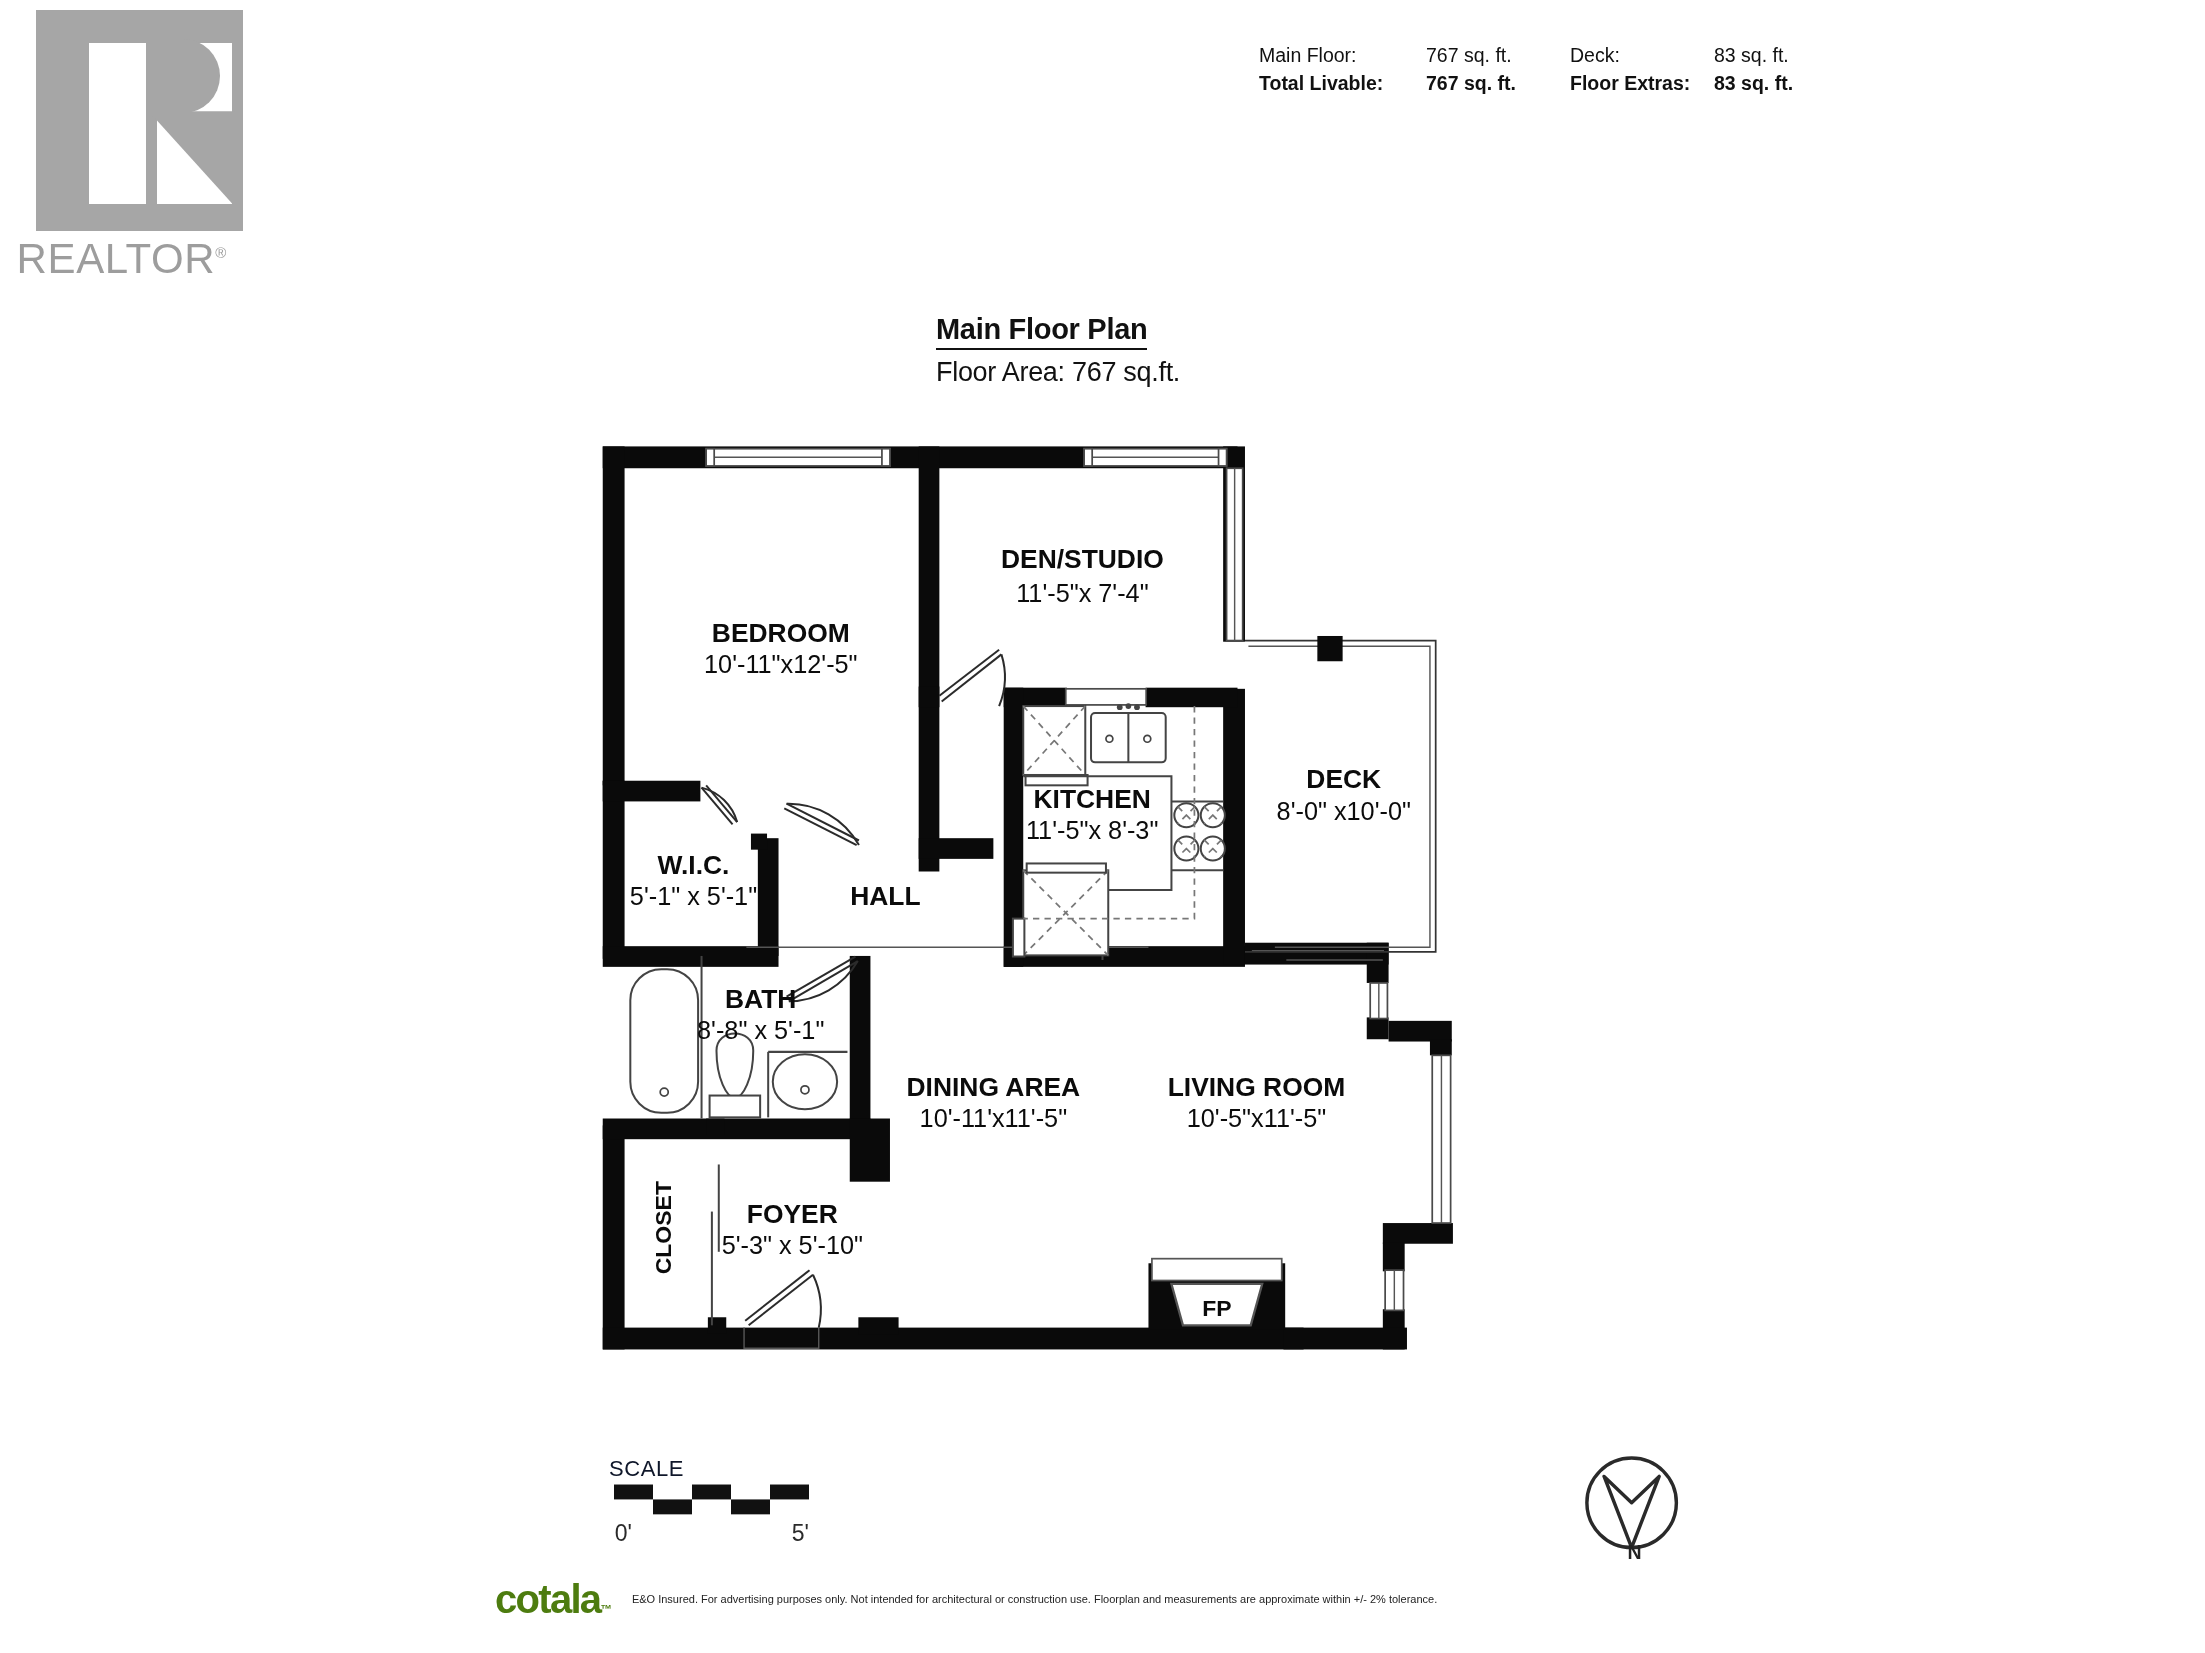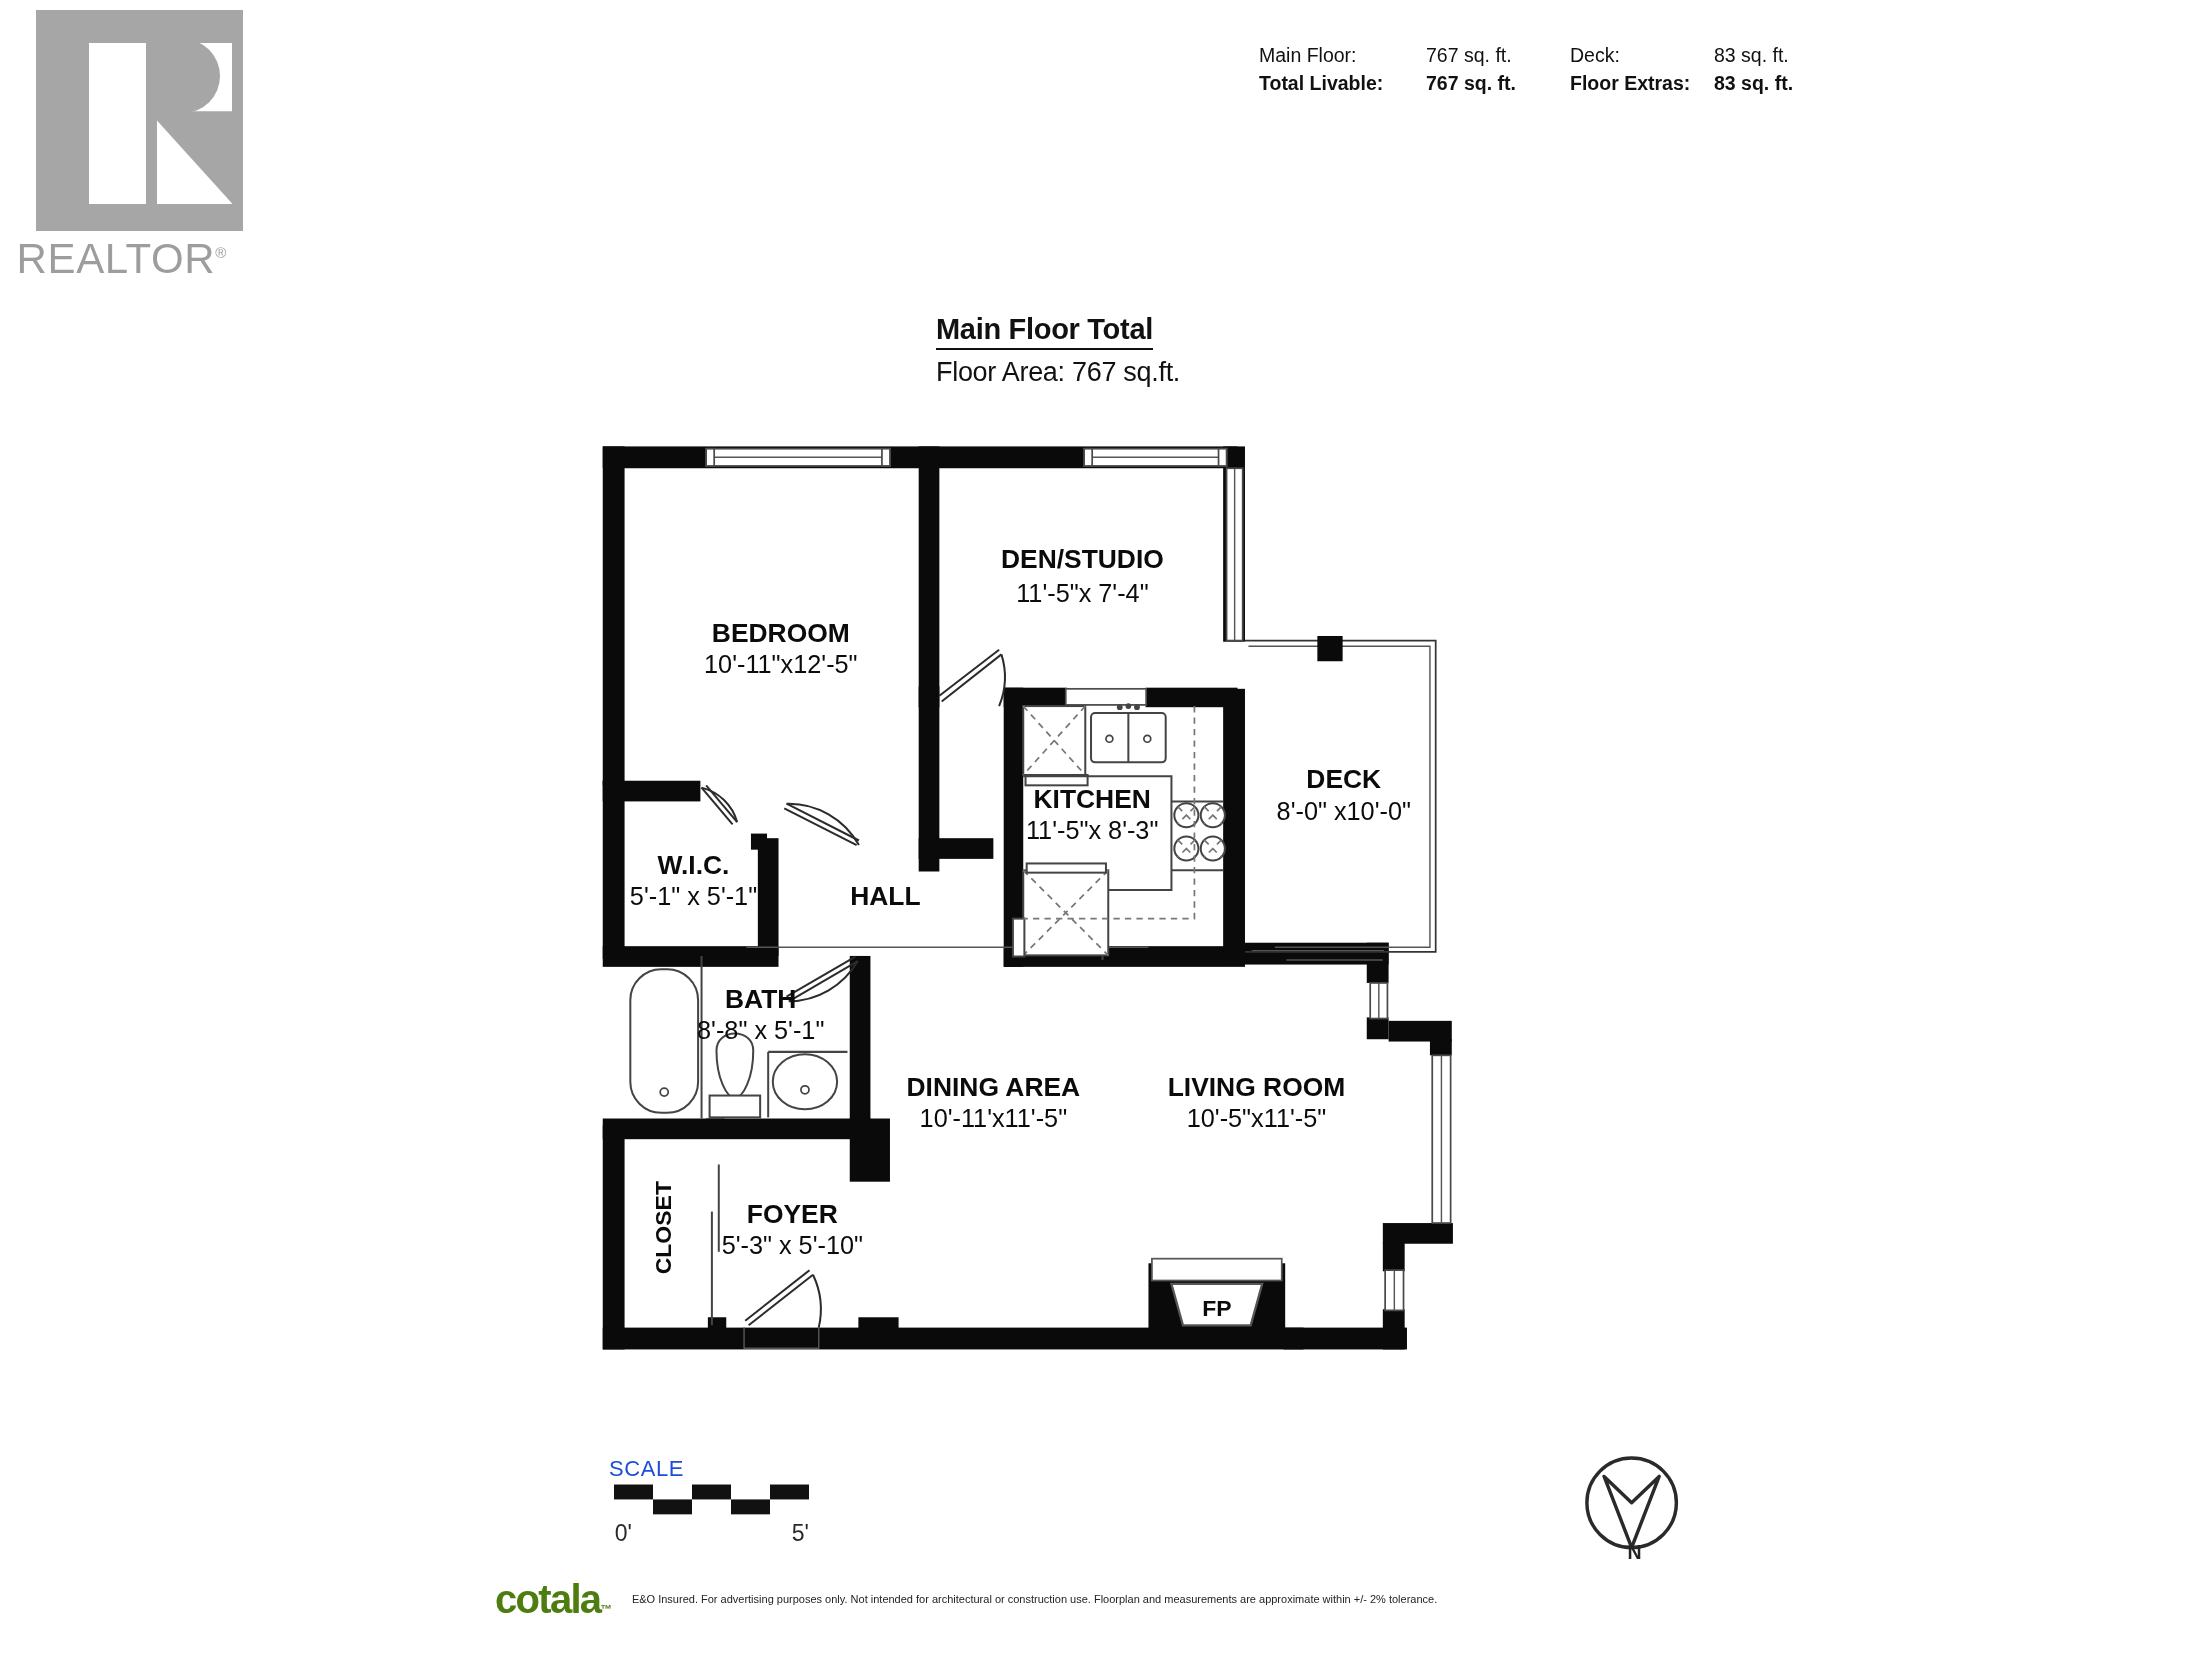--- a/index.html
+++ b/index.html
@@ -68,21 +68,21 @@
   .fix{fill:#ffffff;stroke:#444;stroke-width:3.5;}
   .fixline{fill:none;stroke:#444;stroke-width:3.5;}
   .door{fill:none;stroke:#2b2b2b;stroke-width:3.5;}
   .winpane{fill:#ffffff;stroke:#4a4a4a;stroke-width:3;}
 
   .rm-name{font-family:"Liberation Sans", sans-serif;font-weight:bold;text-anchor:middle;fill:#0b0b0b;}
   .rm-dim{font-family:"Liberation Sans", sans-serif;text-anchor:middle;fill:#0b0b0b;}
 
   
   #scalebar{position:absolute;left:609px;top:1456px;width:241px;height:109px;}
-  #scalebar .lbl{font-size:22px;color:#1d4ed8;letter-spacing:0.6px;}
+  #scalebar .lbl{font-size:22px;color:#0f172a;letter-spacing:0.6px;}
   #scalebar .ends{position:relative;width:184px;margin-left:5.7px;font-size:23px;color:#2a2a2a;}
   #scalebar .e0{position:absolute;left:0;top:0;}
   #scalebar .e5{position:absolute;right:-10.3px;top:0;}
 
   
   #compass{position:absolute;left:1574px;top:1450px;width:121px;height:132px;}
   #compass .n{
     position:absolute;left:0;top:91px;width:121px;text-align:center;
     font-size:19.5px;font-weight:bold;color:#222;
   }
@@ -122,21 +122,21 @@
     <div class="hdr-row bold">
       <span class="c c-lab1">Total Livable:</span>
       <span class="c c-val1">767 sq. ft.</span>
       <span class="c c-lab2">Floor Extras:</span>
       <span class="c c-val2">83 sq. ft.</span>
     </div>
   </div>
 </div>
 
 <div id="plan-title">
-  <div class="t">Main Floor Total</div>
+  <div class="t">Main Floor Plan</div>
   <div class="l">Floor Area: 767 sq.ft.</div>
 </div>
 
 <svg id="plan-svg" width="1034" height="925" viewBox="0 0 1800 1610">
 
   <g>
 
     <rect class="wall" x="10" y="18" width="1105" height="38"></rect>
 
     <rect class="wall" x="10" y="18" width="38" height="590"></rect>

